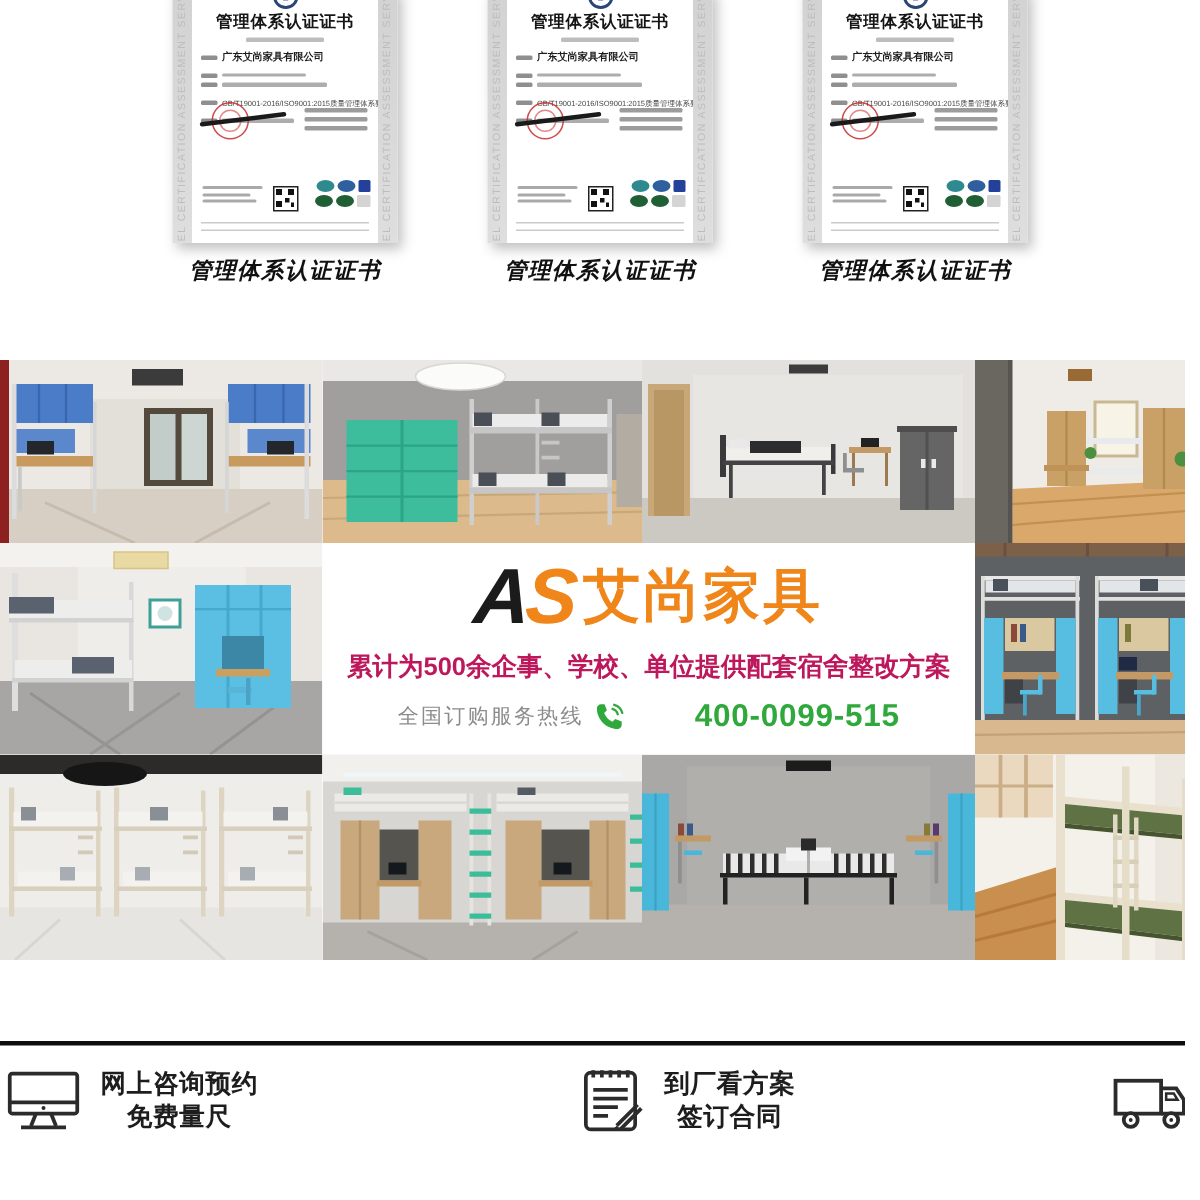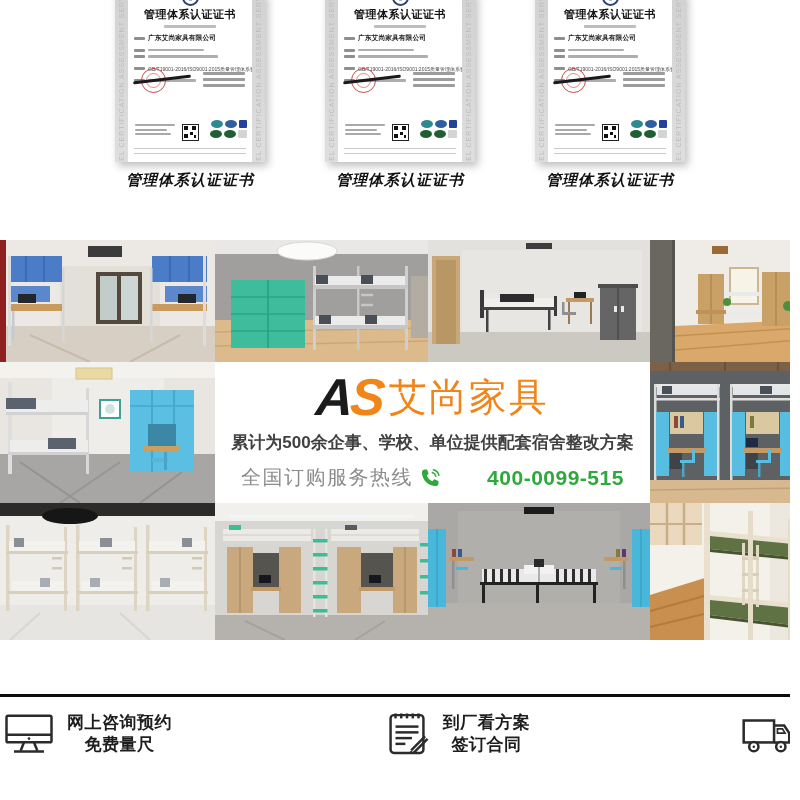--- a/index.html
+++ b/index.html
@@ -55,24 +55,24 @@
   .ph-f{left:0;top:263px;width:215px;height:137px;}
   .ph-g{left:215px;top:263px;width:213px;height:137px;}
   .ph-i{left:428px;top:263px;width:222px;height:137px;}
   .ph-j{left:650px;top:263px;width:150px;height:137px;}
 
   
   .banner{position:absolute;left:215px;top:122px;width:435px;height:141px;background:#fff;display:flex;flex-direction:column;align-items:center;justify-content:center;}
   .logo-row{display:flex;align-items:center;gap:6px;line-height:1;}
   .logo-as{font-weight:900;font-style:italic;font-size:52px;letter-spacing:-3px;transform:skewX(-4deg);line-height:.9;}
   .la{color:#1b1b1b;} .ls{color:#f0851a;}
-  .brand{font-size:38px;font-weight:400;color:#f0851a;letter-spacing:2px;}
-  .headline{margin-top:11px;font-size:17px;font-weight:800;color:#404040;letter-spacing:0;white-space:nowrap;text-align:center;}
+  .brand{font-size:38px;font-weight:700;color:#f0851a;letter-spacing:2px;}
+  .headline{margin-top:11px;font-size:17px;font-weight:800;color:#be185d;letter-spacing:0;white-space:nowrap;text-align:center;}
   .hotline{margin-top:10px;display:flex;align-items:center;gap:7px;}
-  .hl-label{font-size:20px;color:#8c8c8c;letter-spacing:1.5px;}
+  .hl-label{font-size:14px;color:#8c8c8c;letter-spacing:1.5px;}
   .hl-num{font-size:21px;color:#2fa83c;font-weight:600;letter-spacing:.5px;margin-left:40px;}
 
   
   .sep{position:absolute;top:694px;left:0;width:800px;height:3px;background:#0d0d0d;}
   .services{position:absolute;top:704px;left:0;width:800px;height:60px;display:flex;justify-content:space-between;align-items:center;padding:0 4px;box-sizing:border-box;}
   .svc{display:flex;align-items:center;gap:13px;}
   .svc-ic{flex:0 0 auto;display:flex;align-items:center;}
   .svc-text{font-weight:700;font-size:17px;color:#1d1d1d;text-align:center;line-height:1.32;letter-spacing:.5px;white-space:nowrap;}
 </style>
 </head>

